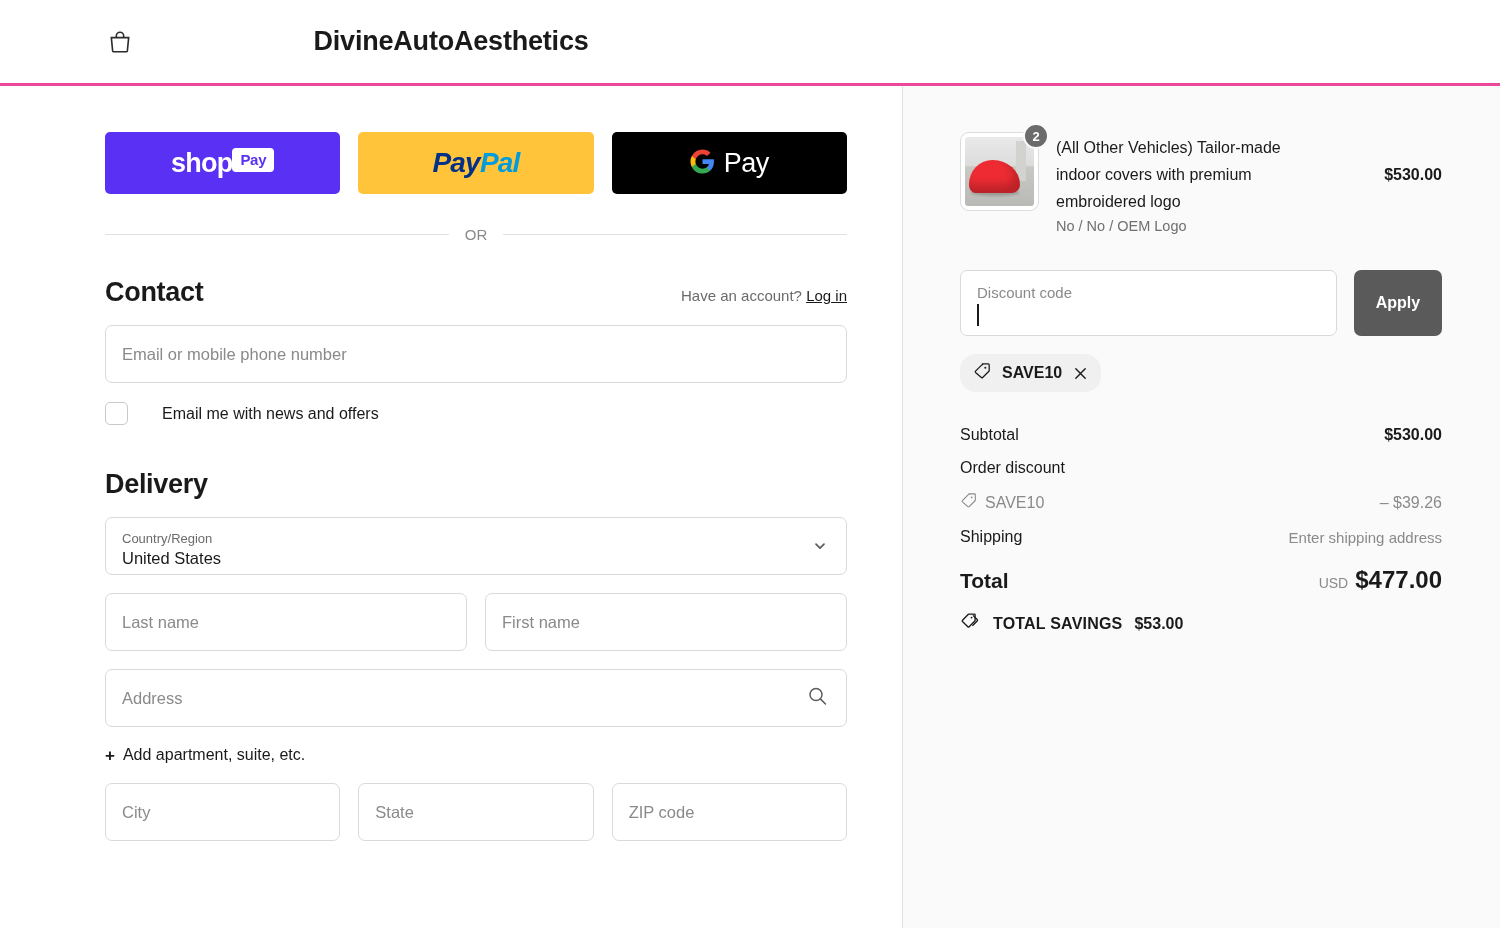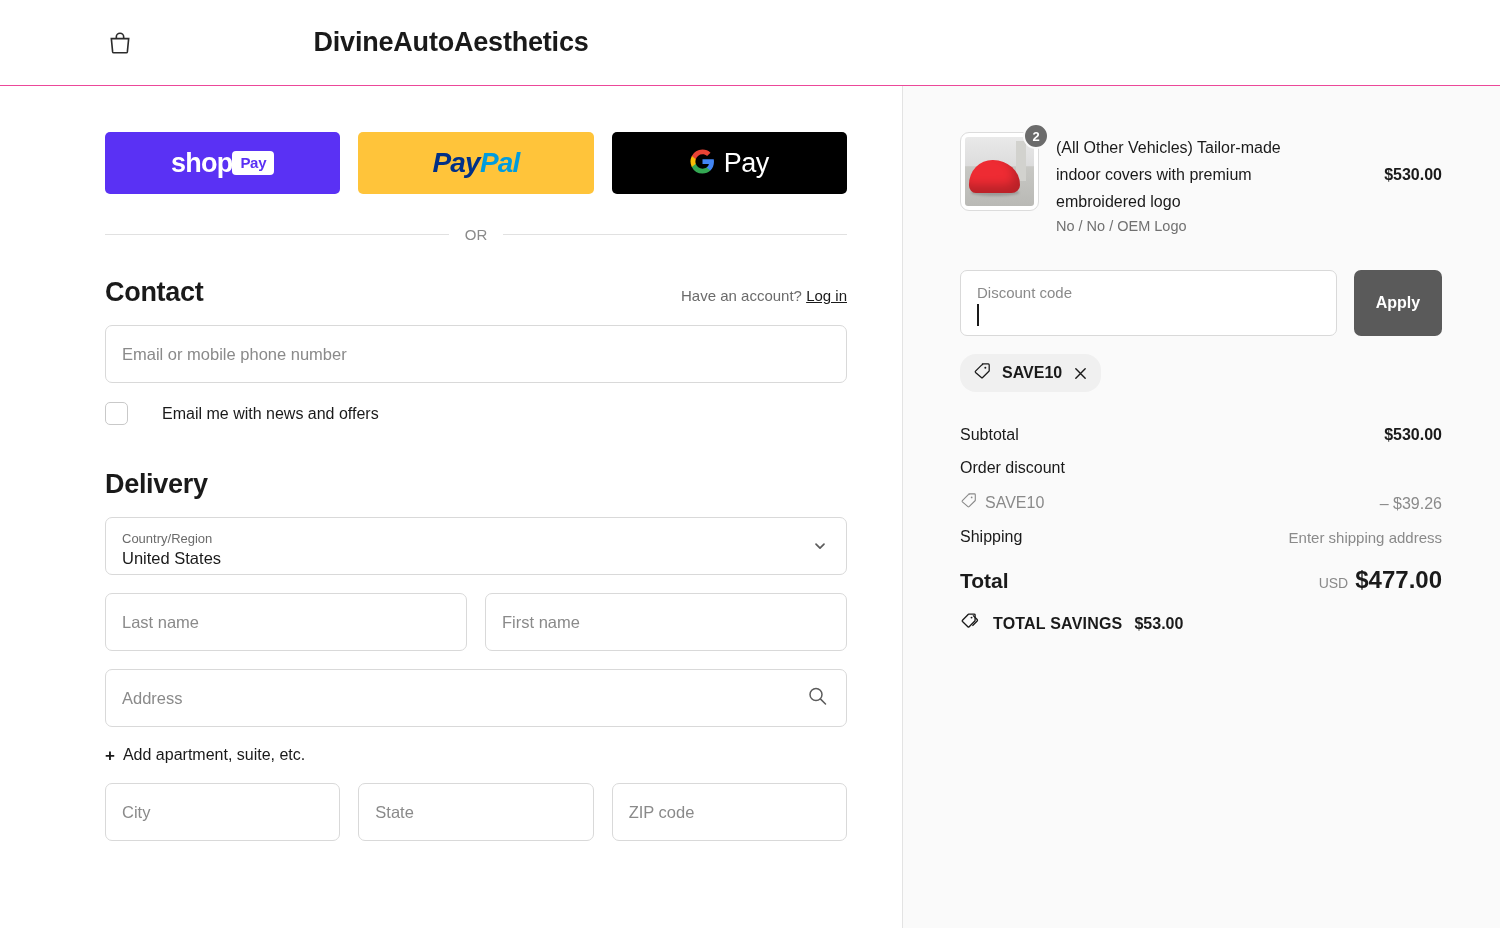--- a/index.html
+++ b/index.html
@@ -7,21 +7,21 @@
     width: 1500px; height: 928px;
     font-family: "Liberation Sans", sans-serif;
     background: #ffffff;
     overflow: hidden;
     color: #1a1a1a;
   }
 
   
   .header {
     height: 86px;
-    border-bottom: 1px solid #ec4899;
+    border-bottom: 3px solid #ec4899;
     display: flex;
     align-items: center;
     position: relative;
     background: #fff;
   }
   .bag-icon-wrap {
     position: absolute;
     left: 104px;
     top: 50%;
     transform: translateY(-50%);
@@ -71,21 +71,21 @@
     border: none;
     display: flex;
     align-items: center;
     justify-content: center;
     cursor: pointer;
   }
   .btn-shoppay { background: #5a31f4; }
   .btn-paypal { background: #ffc43a; }
   .btn-gpay { background: #000000; }
 
-  .shoppay-logo { display: flex; align-items: center; }
+  .shoppay-logo { display: flex; align-items: flex-start; }
   .shoppay-word {
     color: #fff; font-size: 27px; font-weight: 700; letter-spacing: -0.8px;
   }
   .shoppay-pill {
     background: #fff; color: #5a31f4; border-radius: 4px;
     font-size: 15px; font-weight: 700; padding: 3px 8px 4px;
     letter-spacing: -0.3px;
   }
   .paypal-logo { font-size: 28px; font-weight: 700; font-style: italic; letter-spacing: -0.8px; }
   .pp-pay1 { color: #003087; }
@@ -220,21 +220,21 @@
     display: inline-flex; align-items: center; gap: 11px;
     background: #f0f0f0; border-radius: 16px;
     padding: 8px 13px 8px 13px; margin-top: 18px;
   }
   .chip-label { font-size: 16px; font-weight: 600; color: #1a1a1a; }
   .chip-x { cursor: pointer; display: flex; color: #1a1a1a; }
 
   
   .sum { margin-top: 34px; }
   .sum-row {
-    display: flex; justify-content: space-between; align-items: flex-end;
+    display: flex; justify-content: space-between; align-items: center;
     margin-bottom: 15px;
   }
   .sum-k { font-size: 16px; color: #1a1a1a; }
   .sum-v { font-size: 16px; font-weight: 600; color: #1a1a1a; }
   .sum-row.muted .sum-k,
   .sum-row.muted .sum-v { color: #8a8a8a; font-weight: 400; }
   .sum-k-ic { display: flex; align-items: center; gap: 8px; }
   .ship-v { font-size: 15px; color: #8a8a8a; font-weight: 400; }
   .total-row { display: flex; justify-content: space-between; align-items: baseline; margin-top: 20px; }
   .total-k { font-size: 21px; font-weight: 700; }

